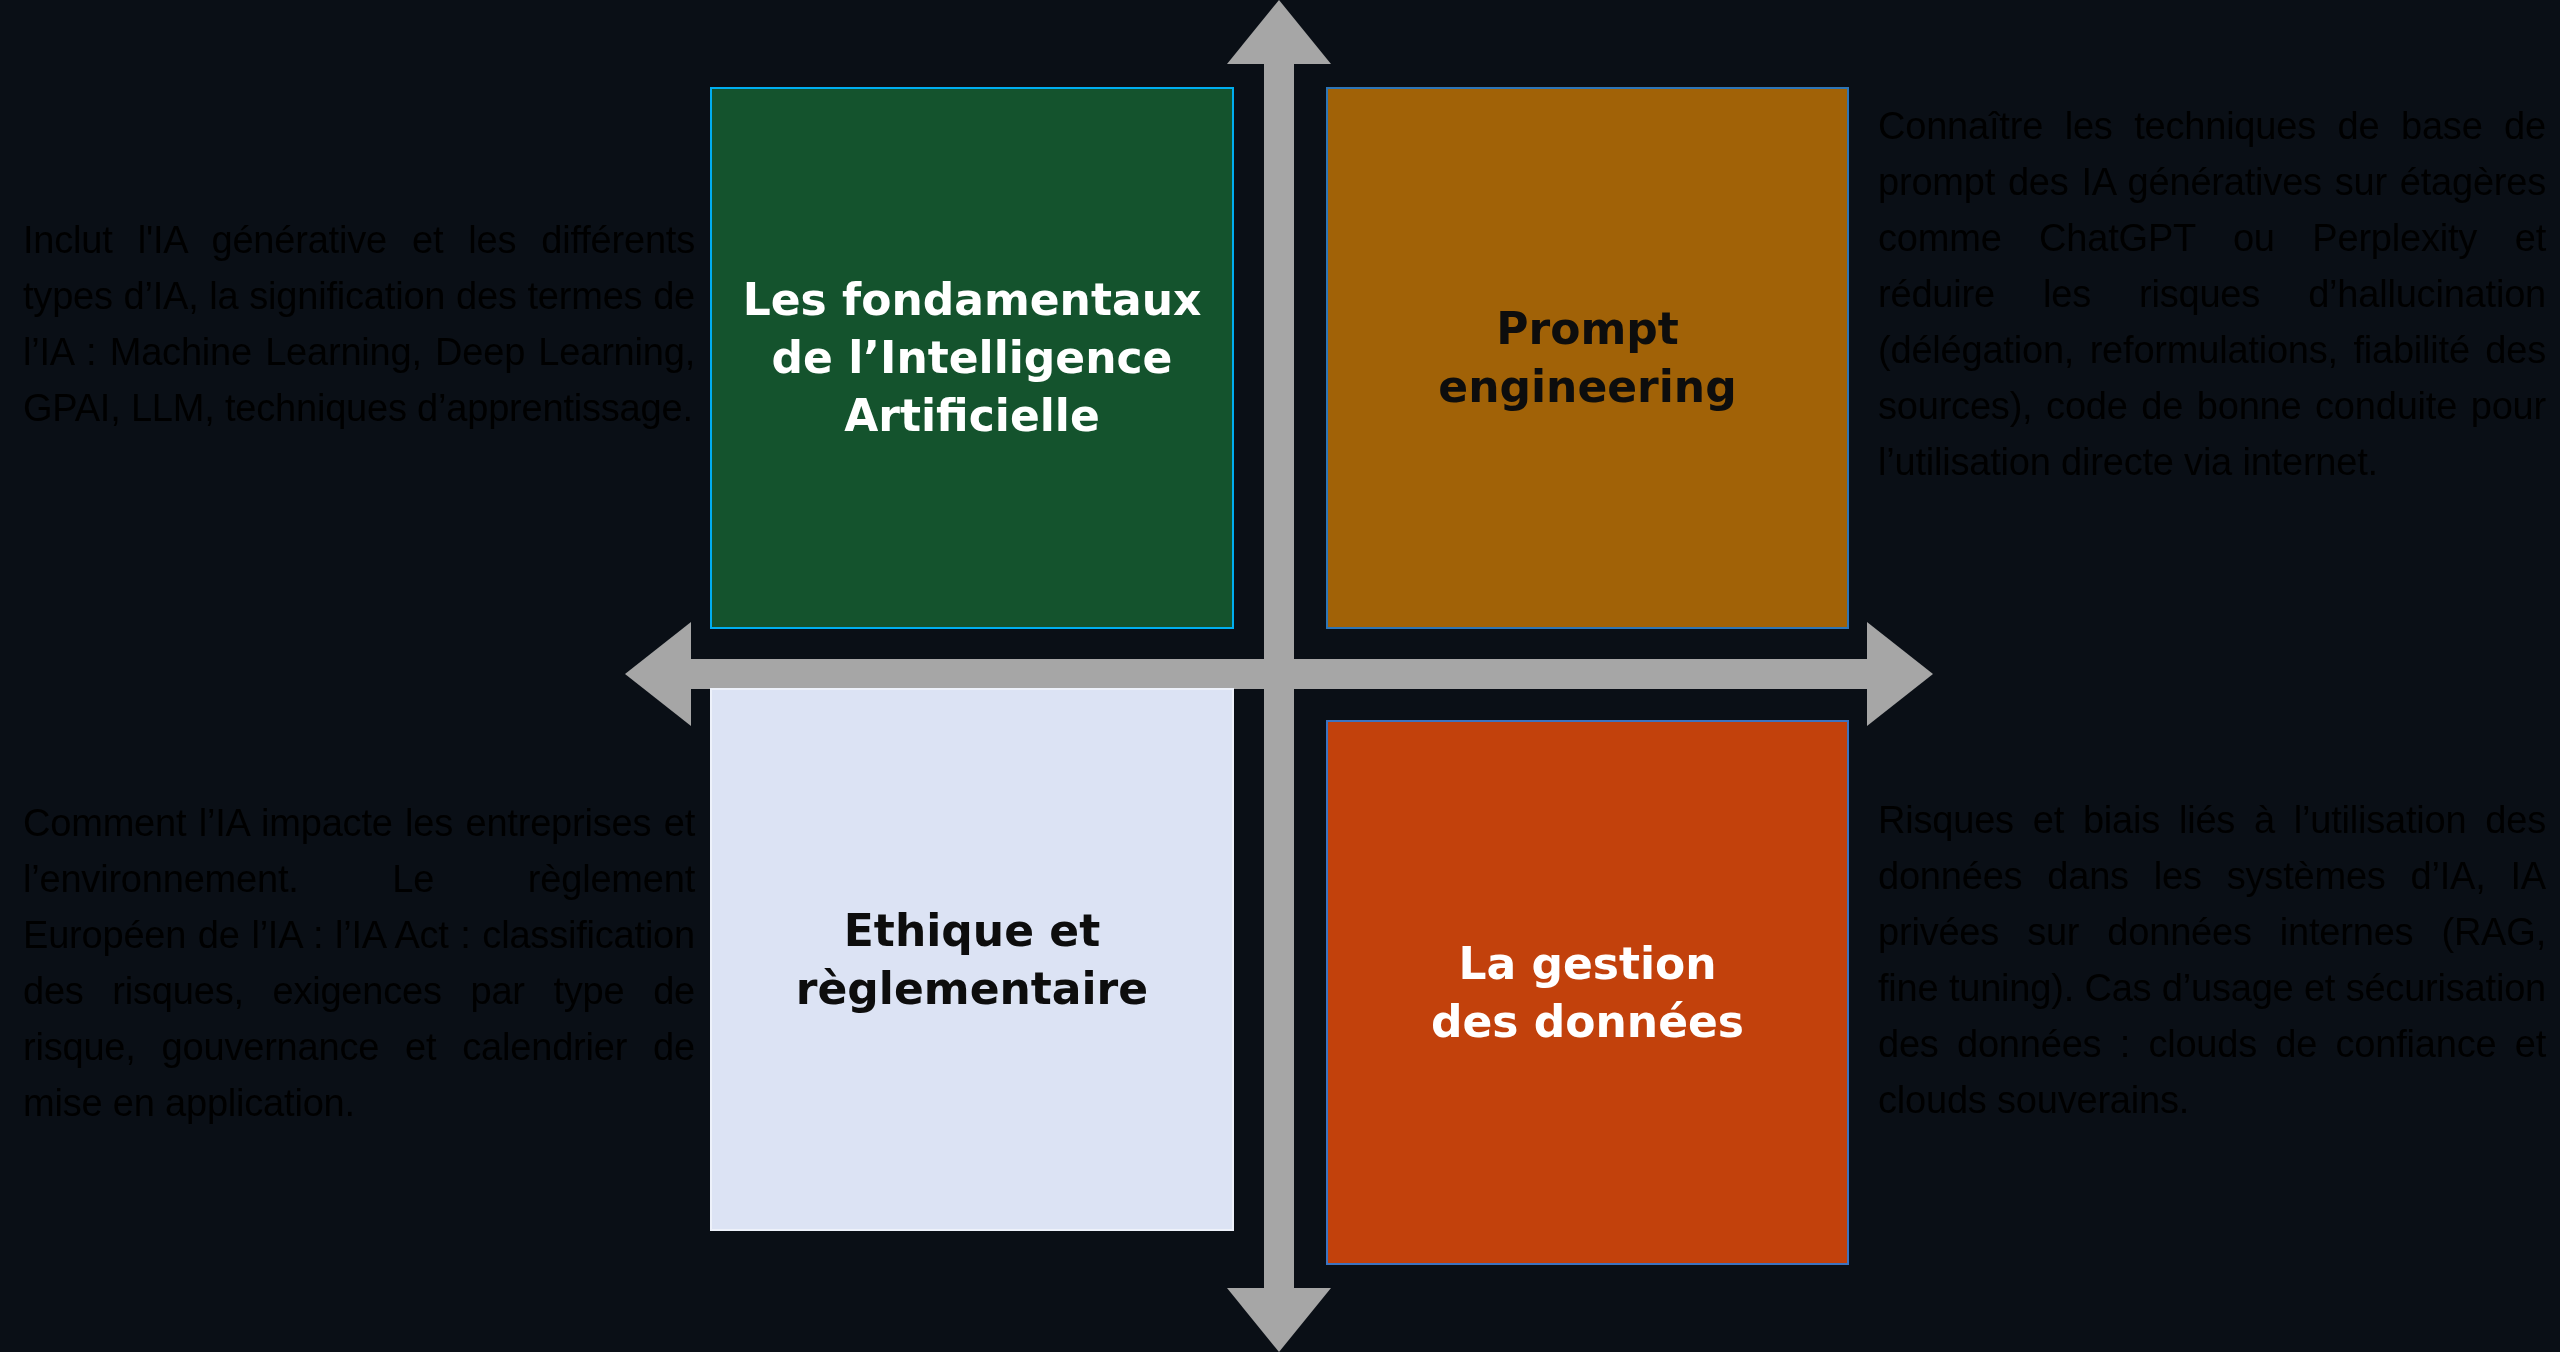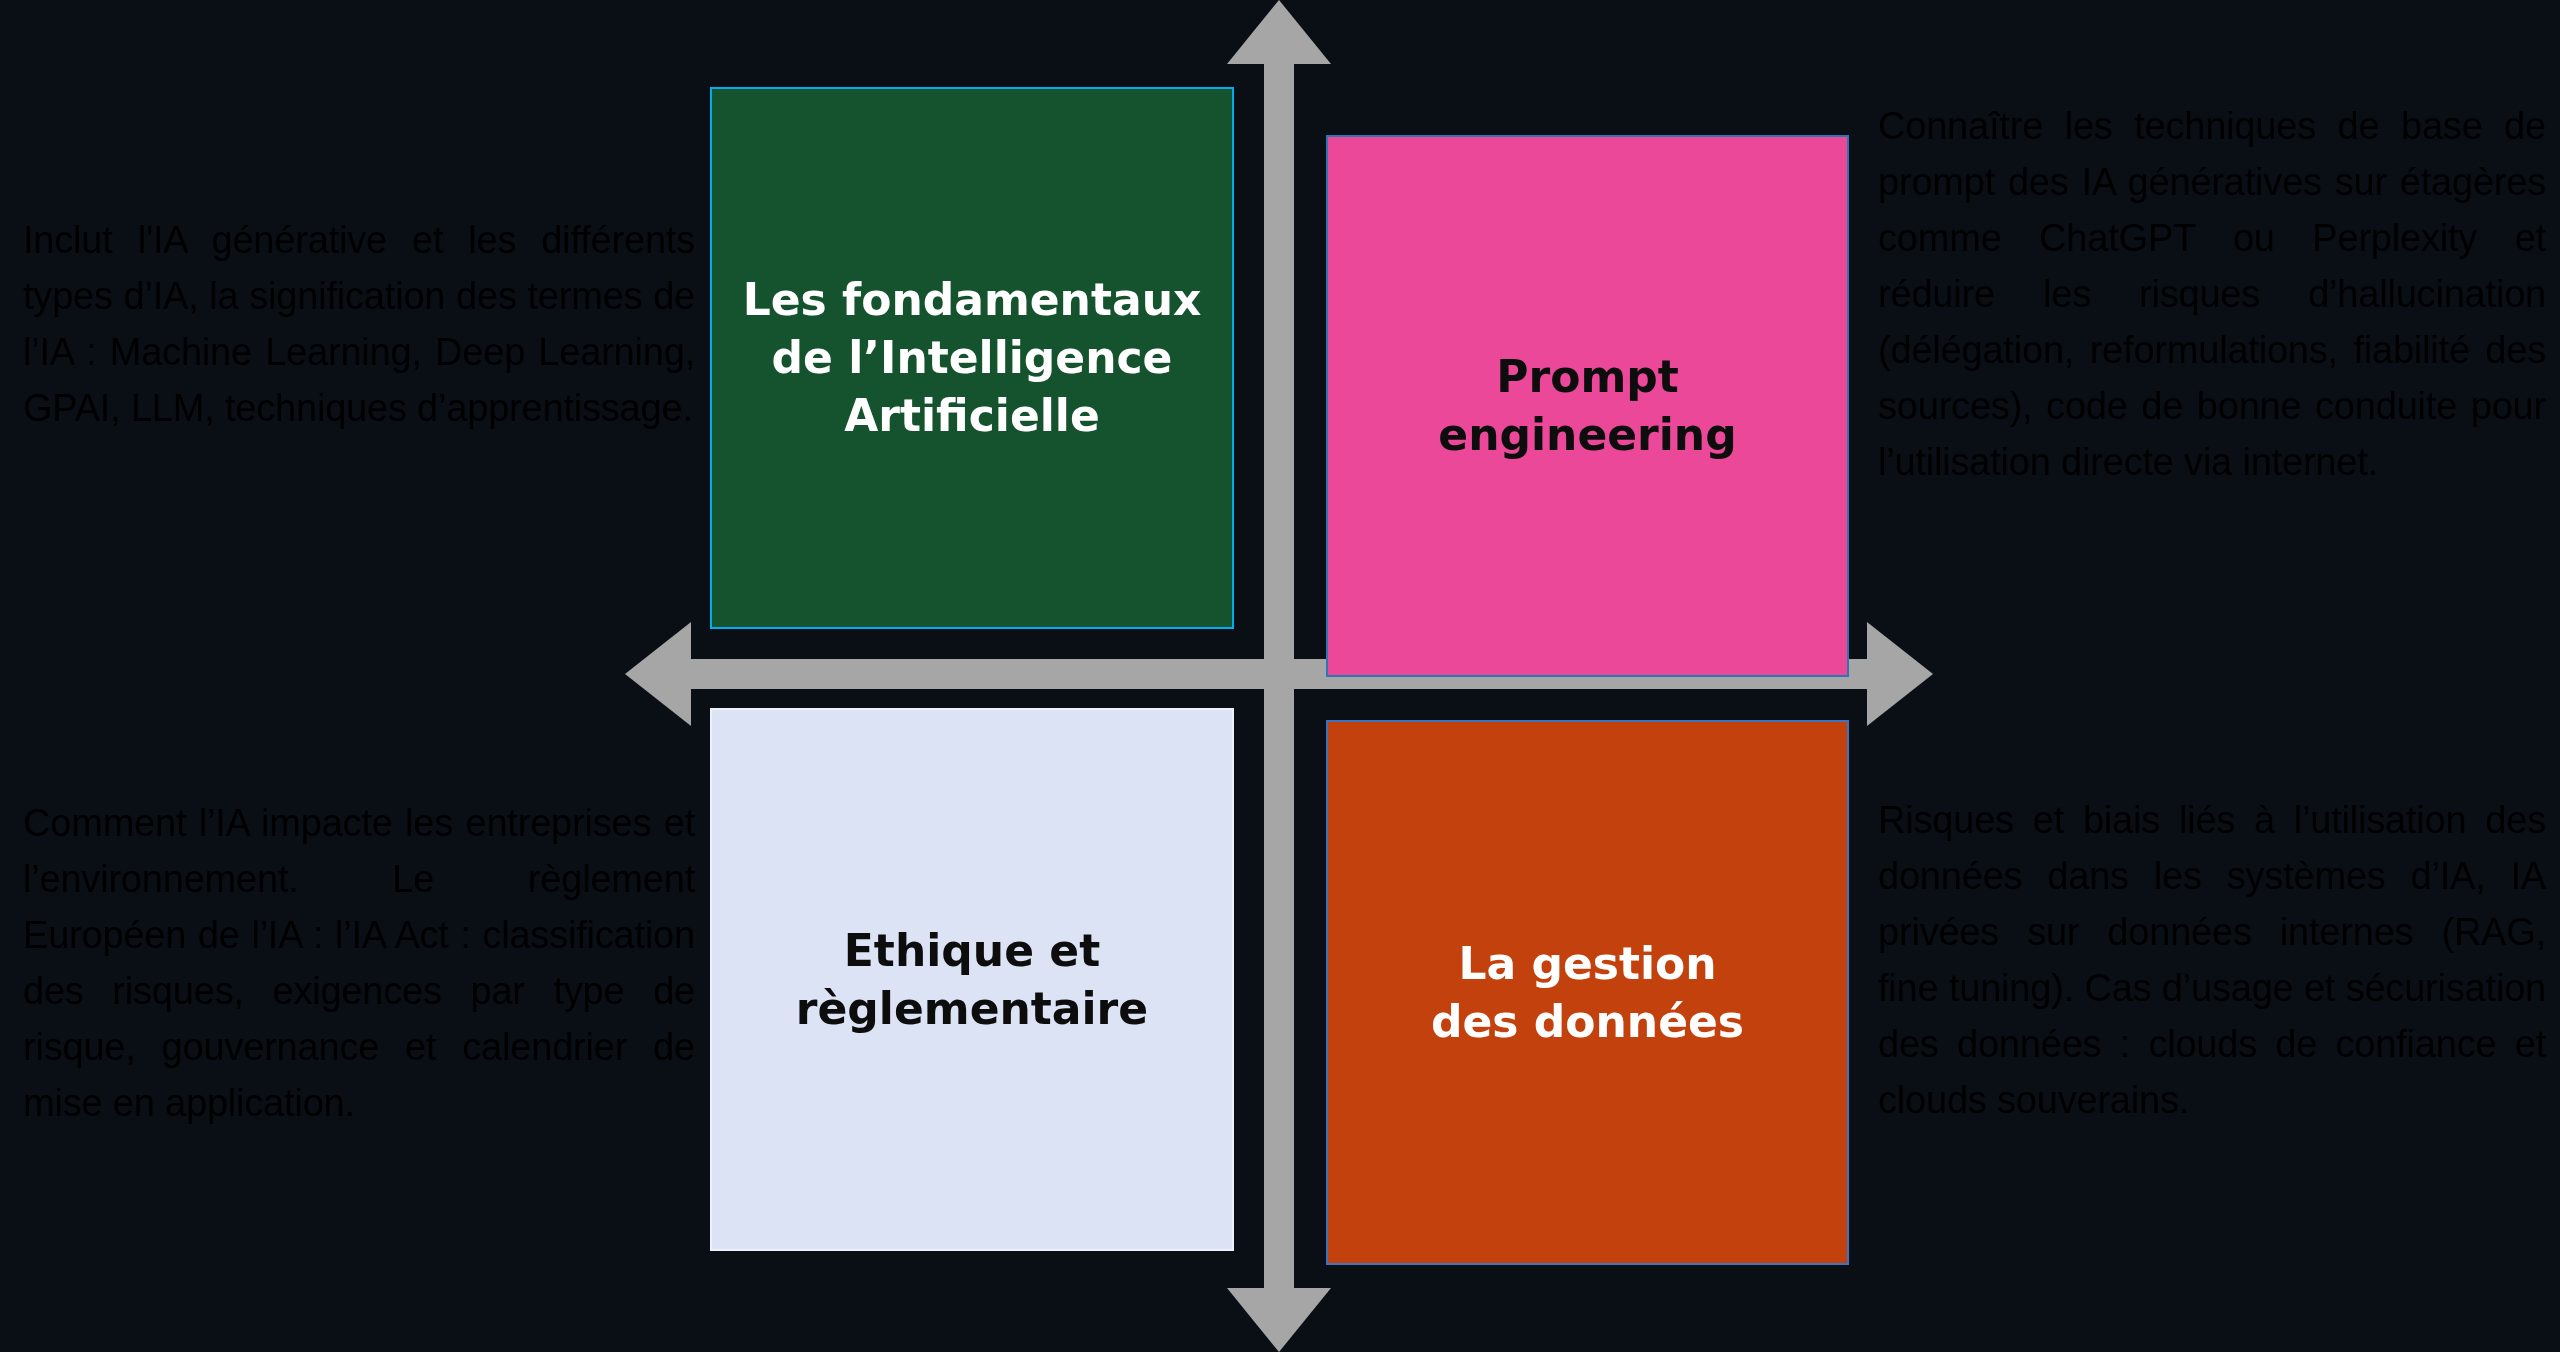--- a/index.html
+++ b/index.html
@@ -30,21 +30,21 @@
   .square{
     position:absolute;
     box-sizing:border-box;
     border:2px solid transparent;
     display:flex;
     align-items:center;
     justify-content:center;
   }
   .sq-tl{ left:710px;  top:87px;  width:524px; height:542px; }
   .sq-tr{ left:1326px; top:87px;  width:523px; height:542px; }
-  .sq-bl{ left:710px;  top:708px; width:524px; height:543px;align-items:center; }
+  .sq-bl{ left:710px;  top:688px; width:524px; height:543px;align-items:center; }
   .sq-br{ left:1326px; top:720px; width:523px; height:545px; }
 
   .q-label{
     font-family:"DejaVu Sans", sans-serif;
     font-weight:700;
     font-size:44px;
     line-height:58px;
     text-align:center;
     white-space:pre-line;
   }
@@ -96,21 +96,21 @@
   <div class="head head-down"></div>
   <div class="head head-left"></div>
   <div class="head head-right"></div>
 
   <div class="square sq-tl" style="background: #14532d; border-color: rgb(0, 174, 239);">
     <span class="q-label" style="color: rgb(255, 255, 255);">Les fondamentaux
 de l’Intelligence
 Artificielle</span>
   </div>
 
-  <div class="square sq-tr" style="background: #ec4899; border-color: rgb(46, 117, 182); margin-top: 48px;">
+  <div class="square sq-tr" style="background: #a16207; border-color: rgb(46, 117, 182);">
     <span class="q-label" style="color: rgb(13, 13, 13);">Prompt
 engineering</span>
   </div>
 
   <div class="square sq-bl" style="background: rgb(220, 227, 244); border-color: rgb(237, 241, 250);">
     <span class="q-label" style="color: rgb(13, 13, 13);">Ethique et
 règlementaire</span>
   </div>
 
   <div class="square sq-br" style="background: #c2410c; border-color: rgb(61, 115, 192);">

